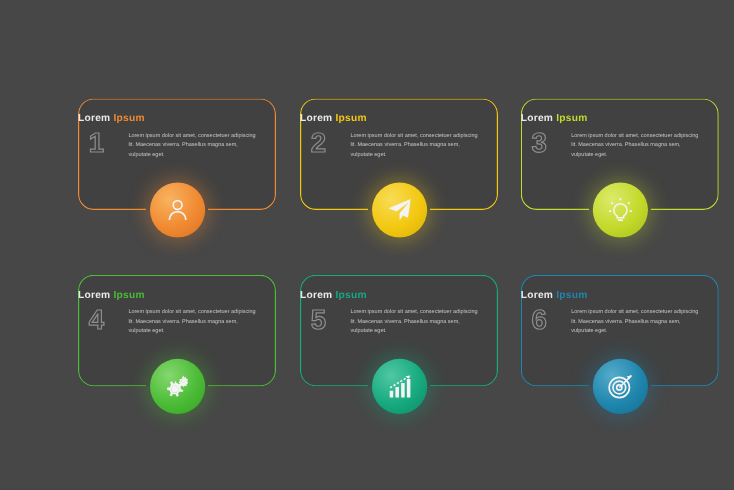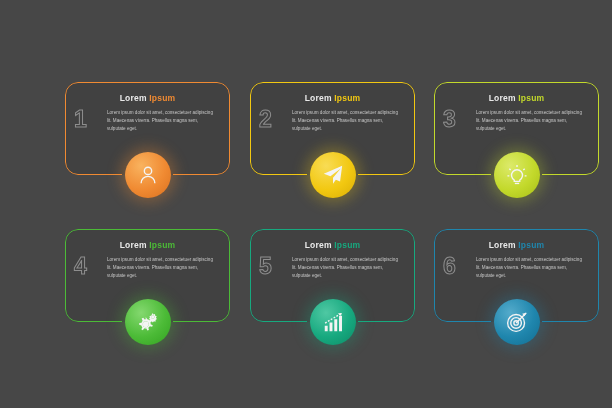--- a/index.html
+++ b/index.html
@@ -35,21 +35,21 @@
   .card-inner {
     position:absolute;
     inset:0;
     border-radius:13px;
     background:#414141;
   }
 
   .card-title {
     position:absolute;
     top:11px; left:0; right:0;
-    text-align:center;
+    text-align:left;
     font-size:8.5px;
     font-weight:bold;
     letter-spacing:.2px;
     color:#e9e9e9;
   }
   .card-title .accent { color:var(--accent); }
 
   .card-num {
     position:absolute;
     left:9px; top:26px;

